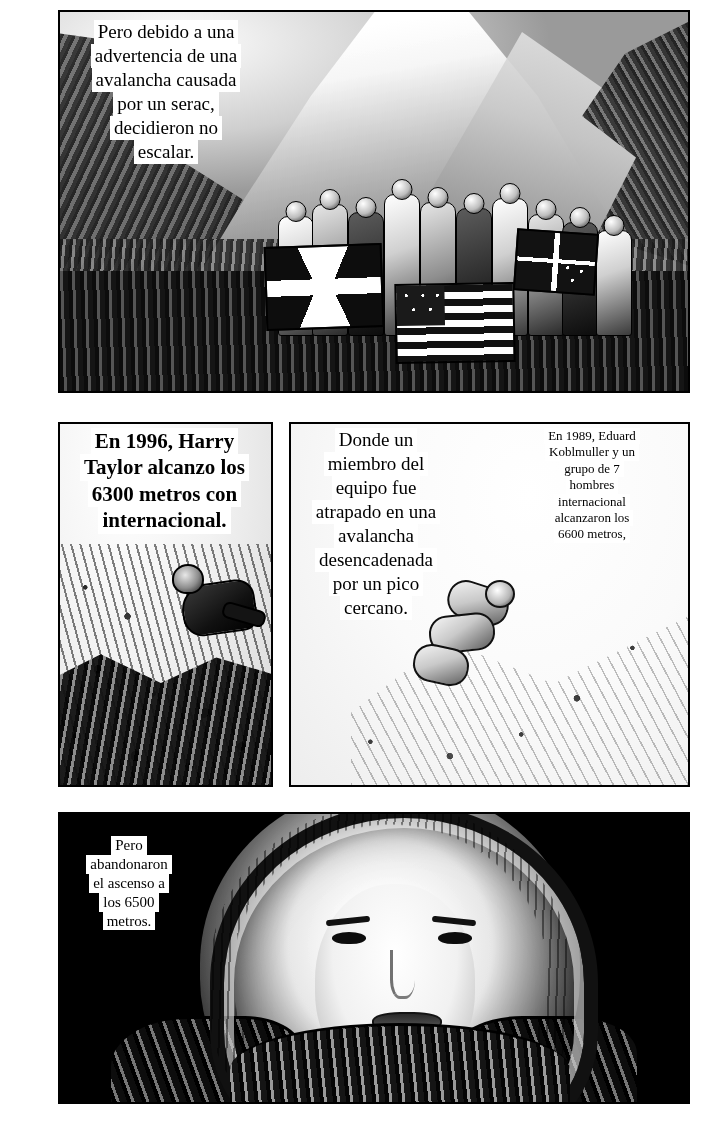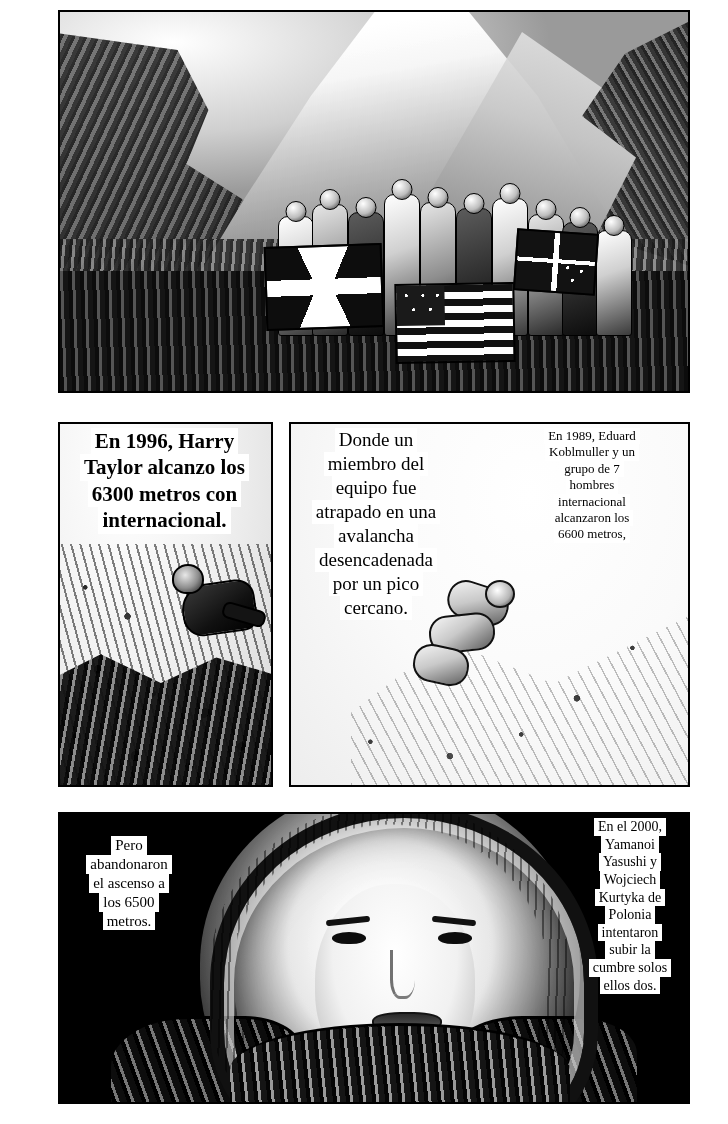--- a/index.html
+++ b/index.html
@@ -460,20 +460,28 @@
       <div class="climber mid" style="left:278px; height:120px;"></div>
       <div class="climber dark" style="left:312px; height:112px;"></div>
       <div class="climber" style="left:346px; height:104px;"></div>
     </div>
 
     <div class="flag flag-uk"></div>
     <div class="flag flag-us"></div>
     <div class="flag flag-au"></div>
   </div>
 
+  <div class="bubble t-p1a">
+    <span class="ln">Pero debido a una</span>
+    <span class="ln">advertencia de una</span>
+    <span class="ln">avalancha causada</span>
+    <span class="ln">por un serac,</span>
+    <span class="ln">decidieron no</span>
+    <span class="ln">escalar.</span>
+  </div>
 
 
   <div class="panel" id="panel-2">
     <div class="p2-bg"></div>
     <div class="p2-speck"></div>
     <div class="p2-dark"></div>
     <div class="p2-climber">
       <div class="torso"></div>
       <div class="head"></div>
       <div class="arm"></div>
@@ -538,26 +546,14 @@
   </div>
 
   <div class="bubble t-p4a">
     <span class="ln">Pero</span>
     <span class="ln">abandonaron</span>
     <span class="ln">el ascenso a</span>
     <span class="ln">los 6500</span>
     <span class="ln">metros.</span>
   </div>
 
-  <div class="bubble t-p4b">
-    <span class="ln">En el 2000,</span>
-    <span class="ln">Yamanoi</span>
-    <span class="ln">Yasushi y</span>
-    <span class="ln">Wojciech</span>
-    <span class="ln">Kurtyka de</span>
-    <span class="ln">Polonia</span>
-    <span class="ln">intentaron</span>
-    <span class="ln">subir la</span>
-    <span class="ln">cumbre solos</span>
-    <span class="ln">ellos dos.</span>
-  </div>
 
 </div>
 
 </body></html>

